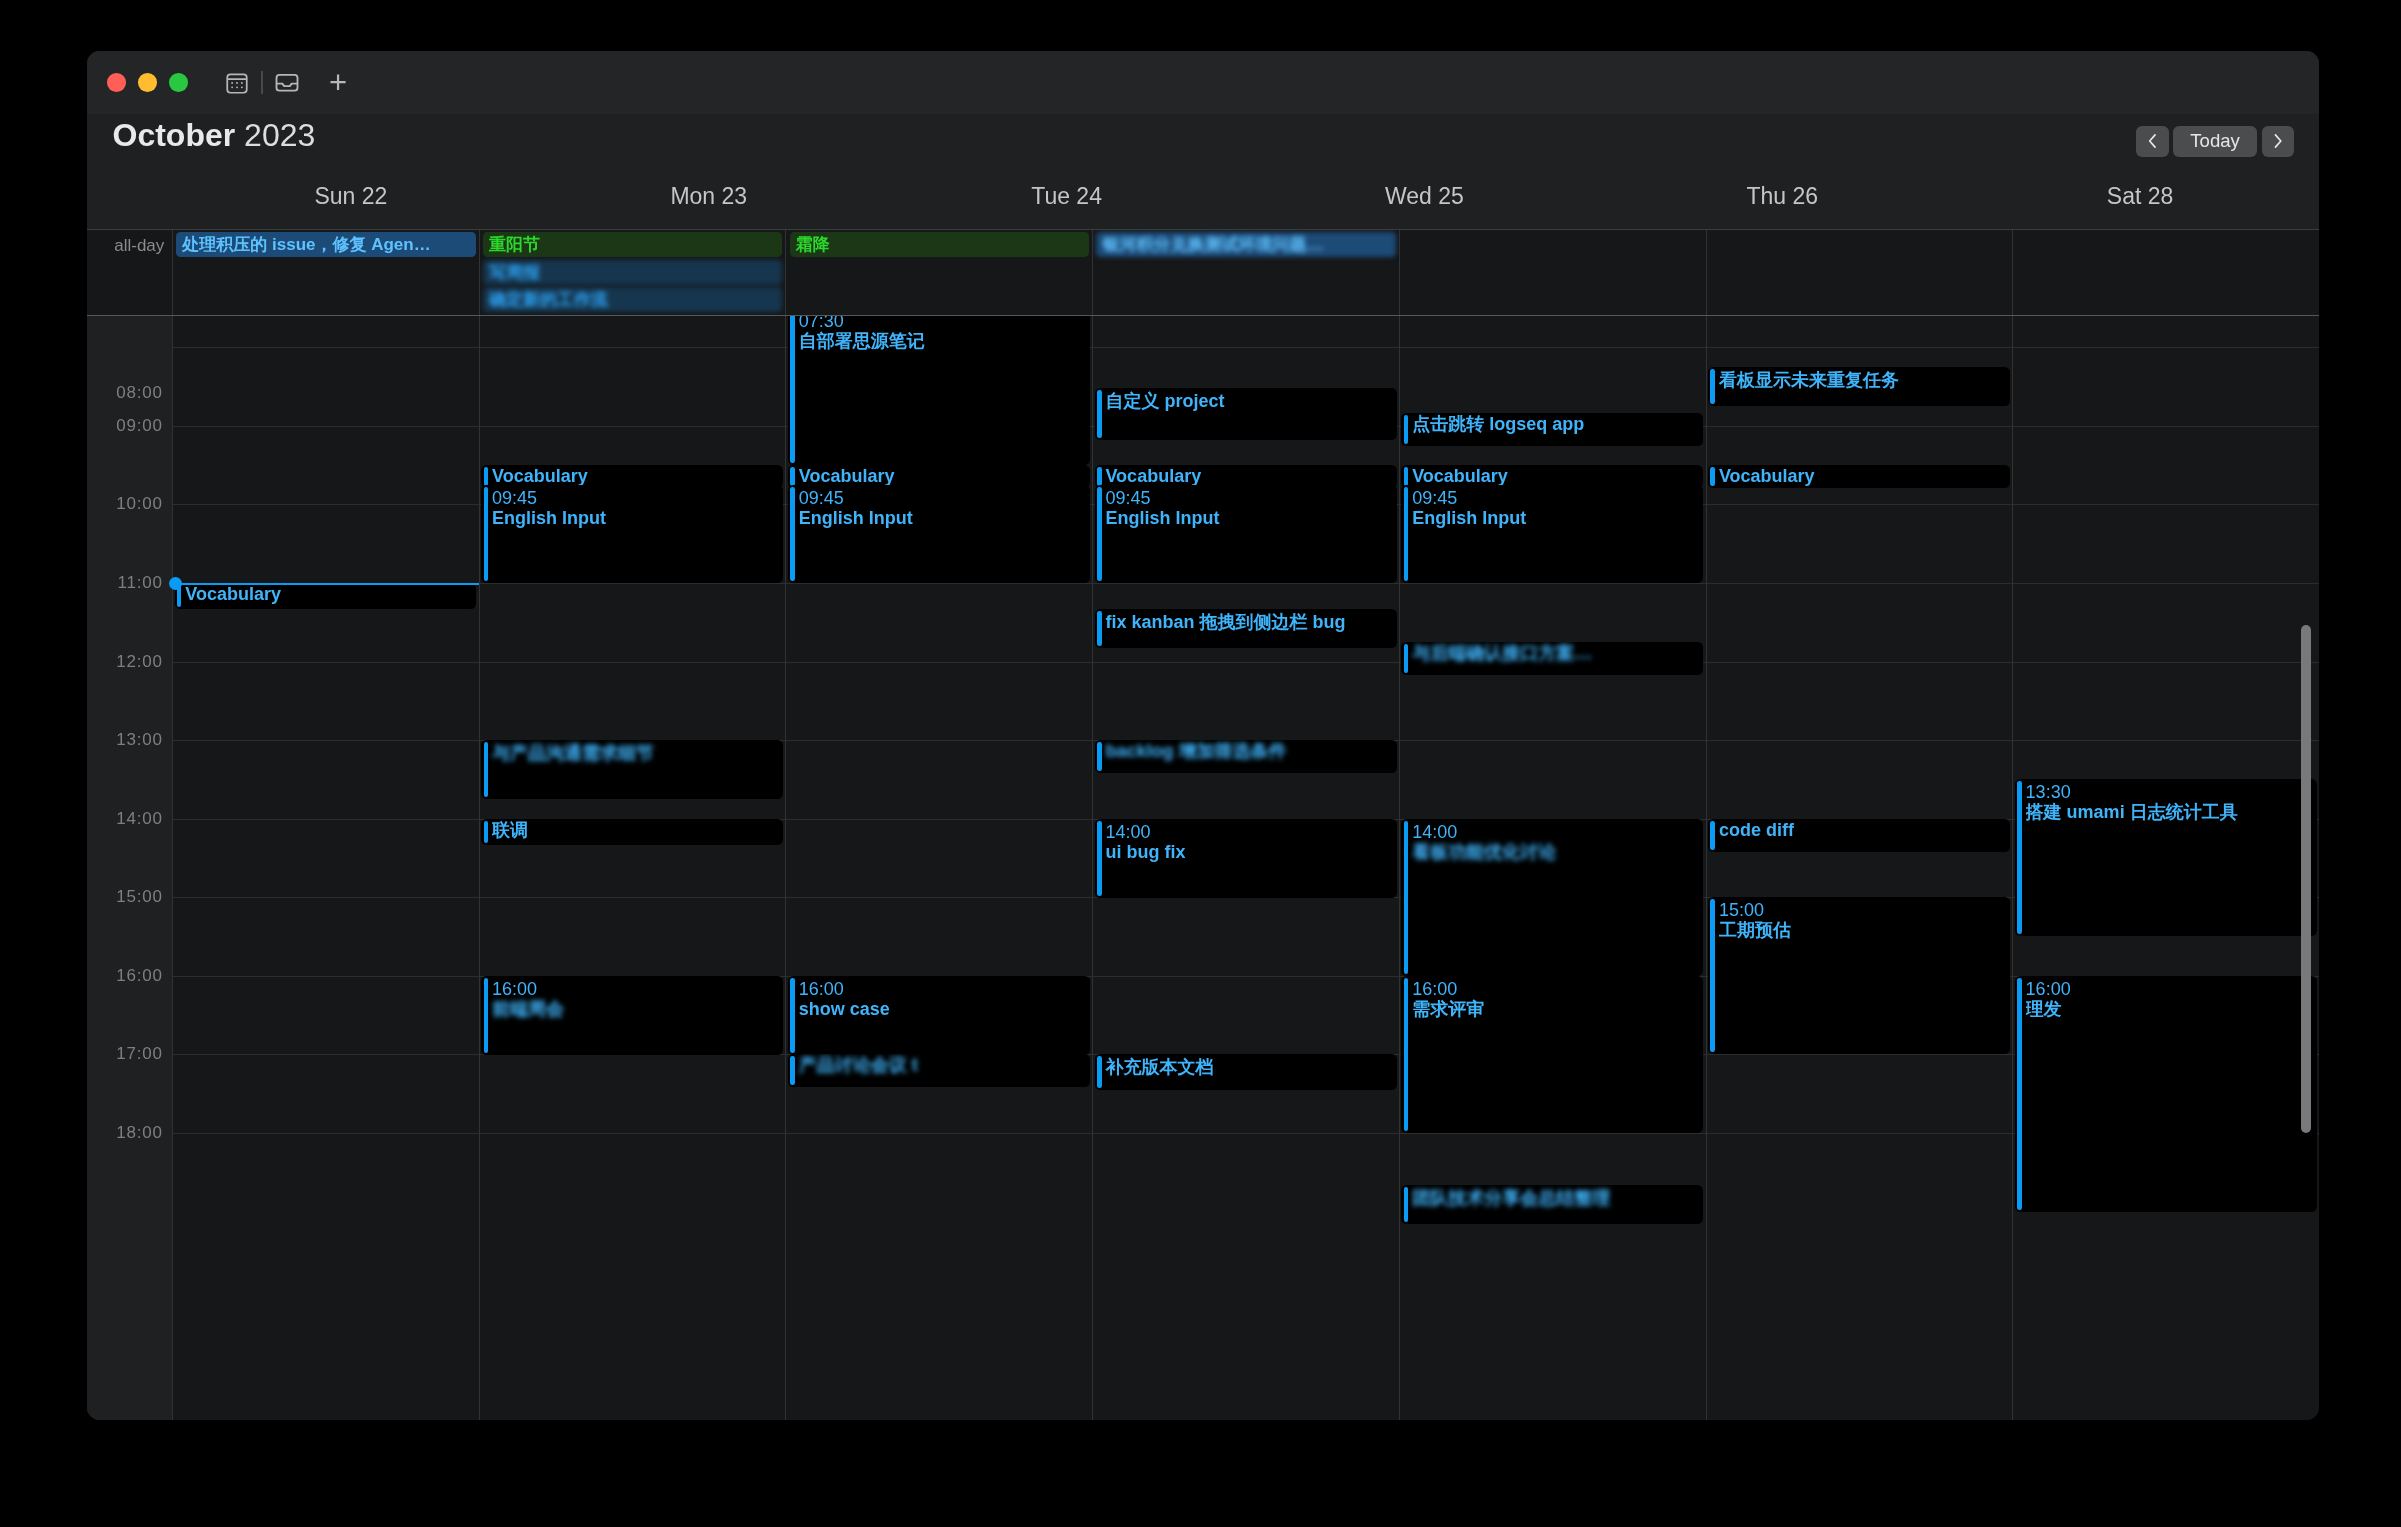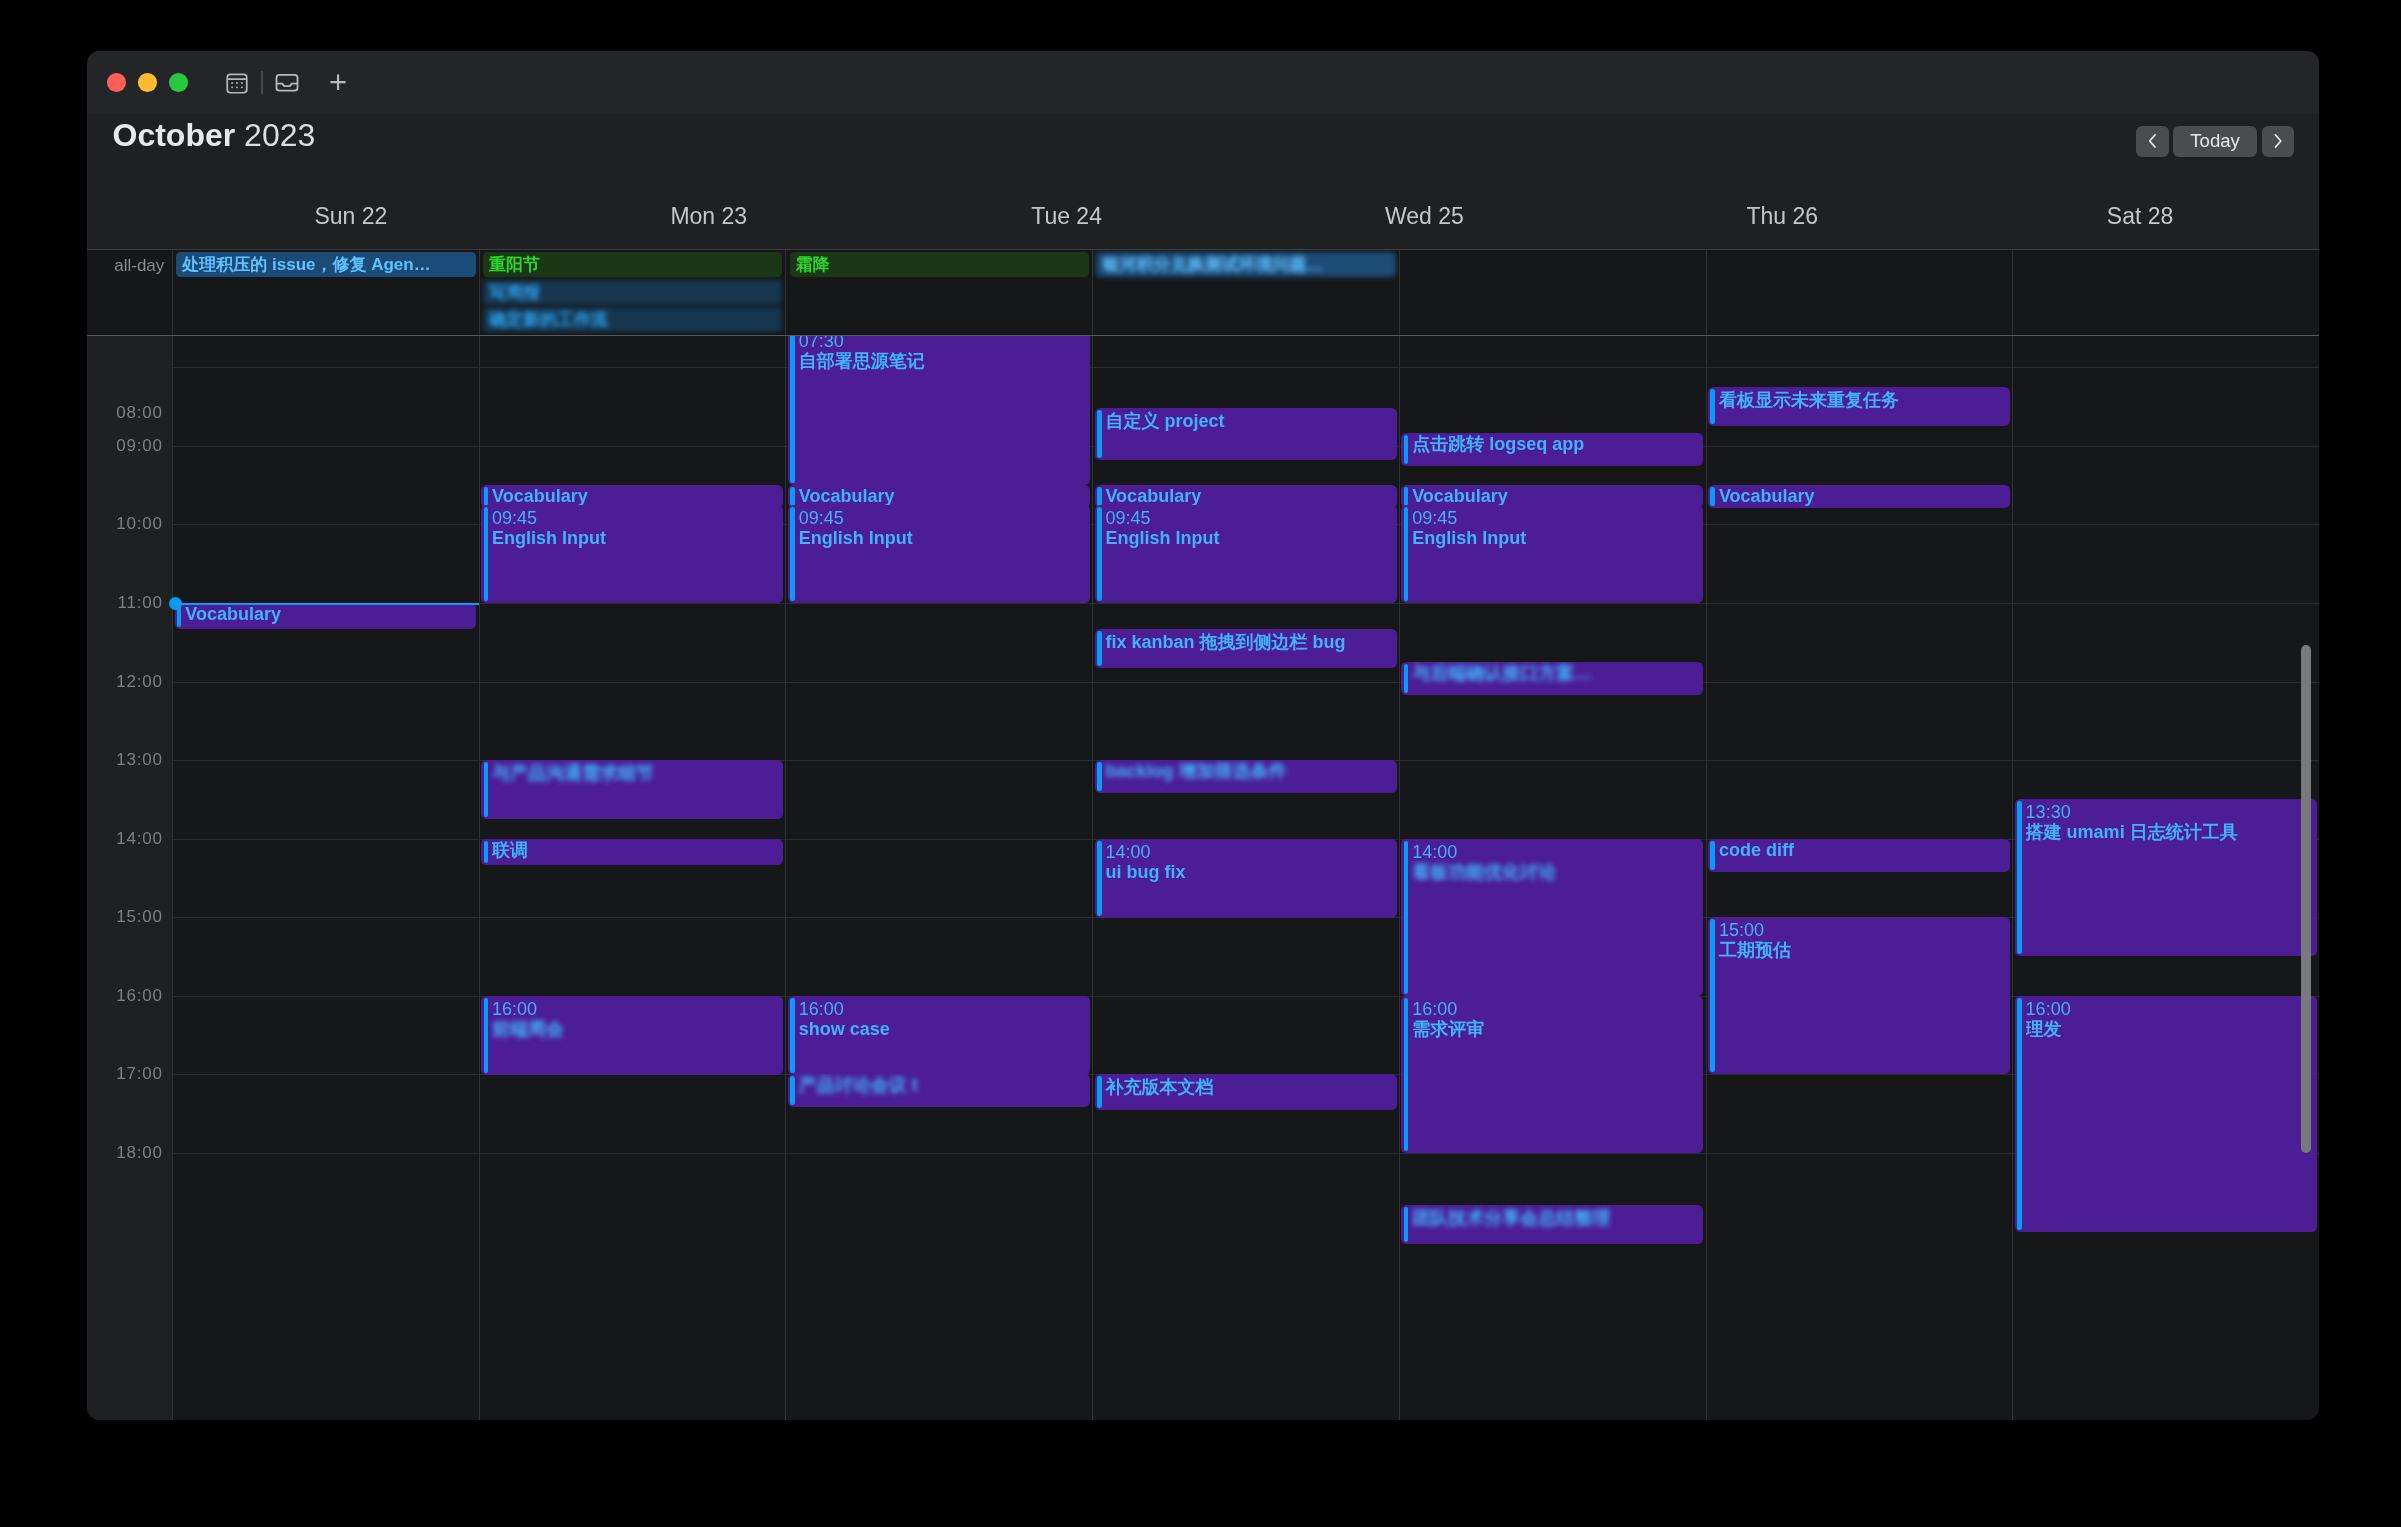--- a/index.html
+++ b/index.html
@@ -121,21 +121,20 @@
   }
   .navbtn.arrow { width: 32.5px; }
   .navbtn.today { padding: 0 17px; font-size: 18.6px; }
 
   
   #dayheader {
     position: relative;
     height: 48px;
     background: #1e2021;
     display: flex;
-    margin-top: 20px;
   }
   #dayheader .gutter { width: 85px; flex: 0 0 85px; }
   #dayheader .dh {
     flex: 1 1 0;
     text-align: center;
     font-size: 23px;
     color: #c5c6c8;
     font-weight: 300;
     padding-top: 1.5px;
   }
@@ -209,21 +208,21 @@
   }
   .hline {
     position: absolute; left: 0; right: 0;
     height: 0.8px; background: #2b2d2f;
   }
 
   
   .ev {
     position: absolute;
     left: 1.5px; right: 2.3px;
-    background: #4c1d95;
+    background: #000000;
     border-radius: 5.4px;
     overflow: hidden;
     padding: 3.1px 4.6px 3.1px 10.8px;
   }
   .ev::before {
     content: "";
     position: absolute; left: 2.3px; top: 2.3px; bottom: 2.3px;
     width: 4.6px; border-radius: 2.3px;
     background: #0a9bf5;
   }

